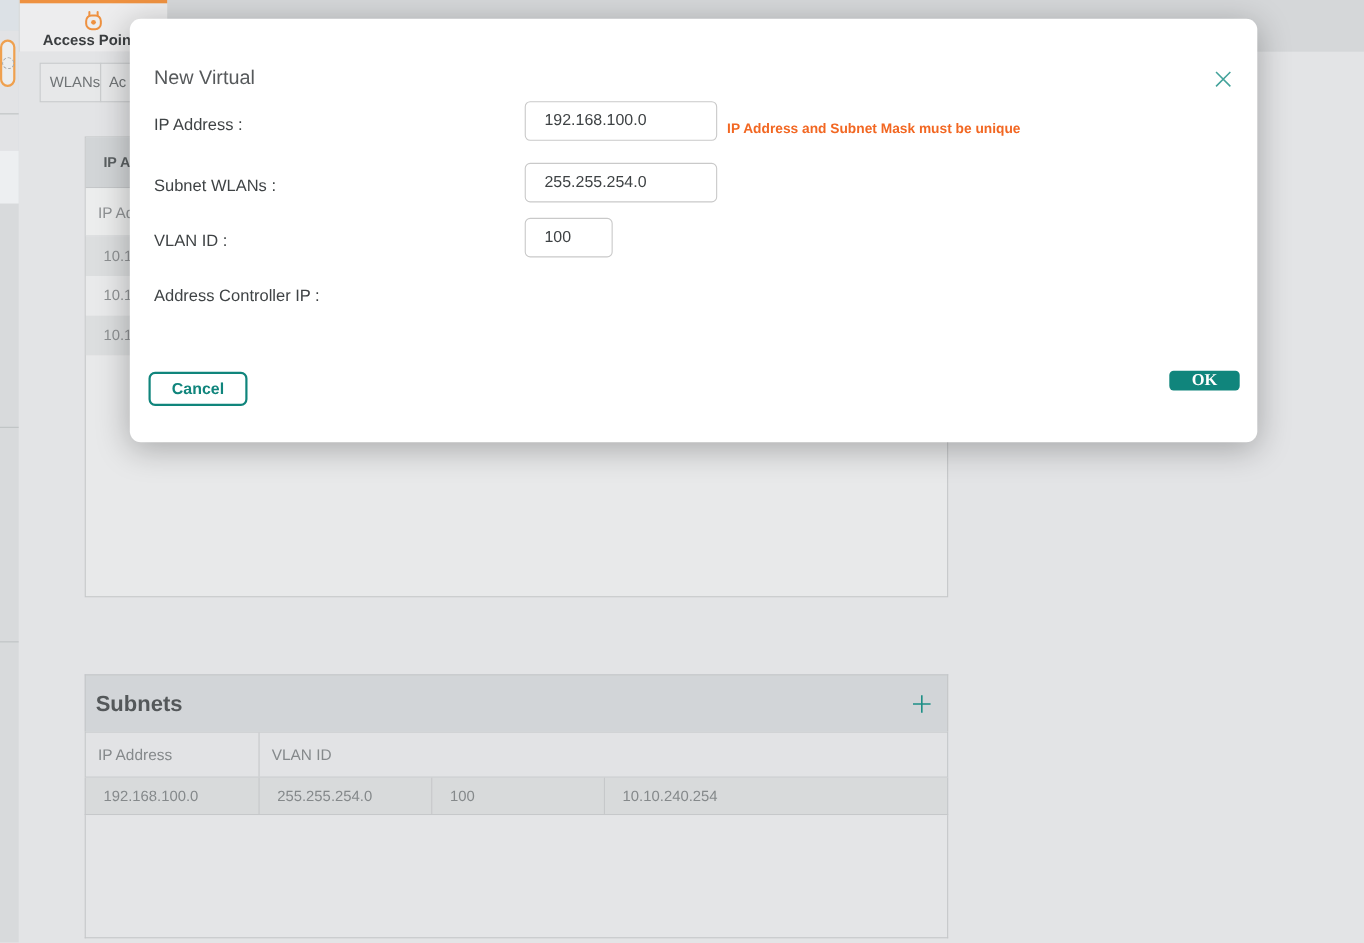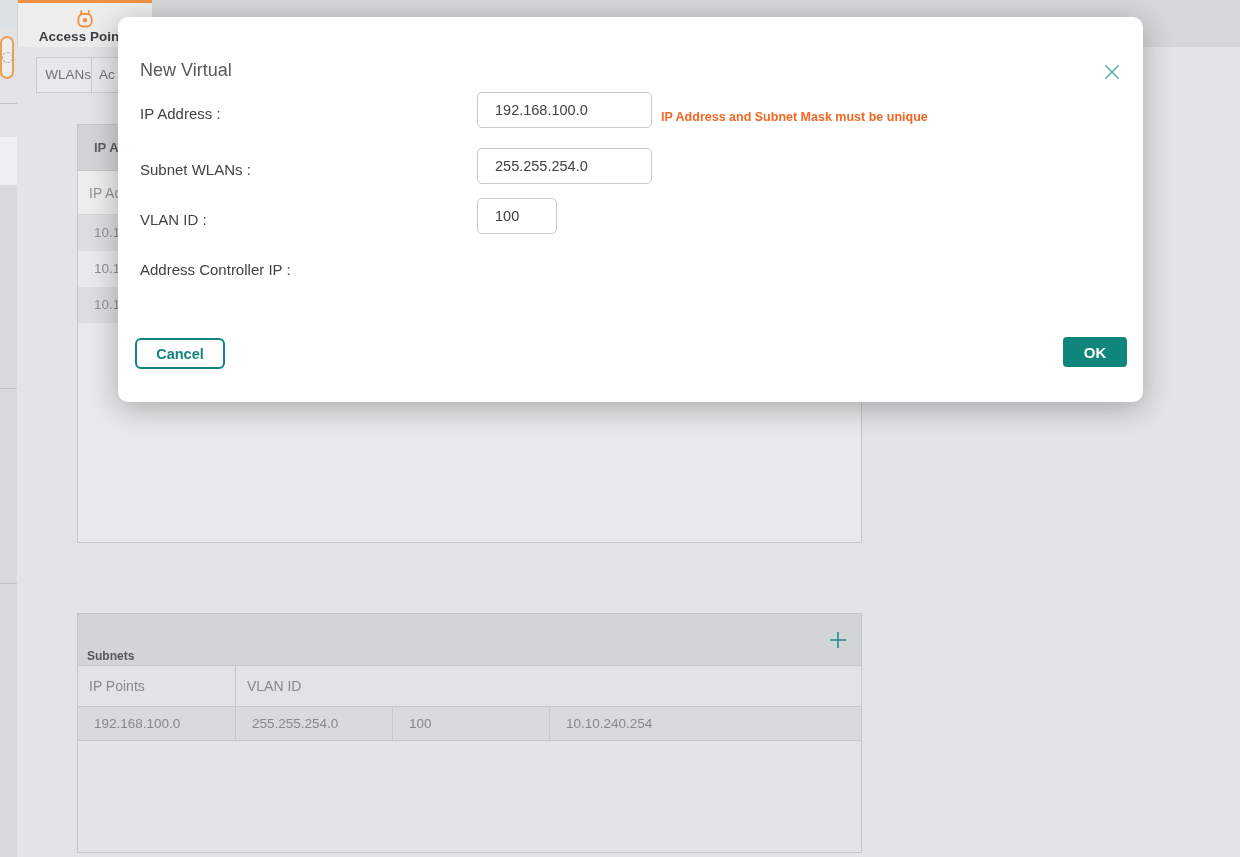--- a/index.html
+++ b/index.html
@@ -36,22 +36,22 @@
     font-size:13px; font-weight:bold; color:#5a5f61; line-height:45px; padding-left:16px; }
   .t1-colhead { height:44px; background:#eceded; border-bottom:1px solid #d5d7d9;
     font-size:14px; color:#8f9294; line-height:44px; padding-left:11px; }
   .t1-row { height:36px; font-size:13.5px; color:#8d9092; line-height:36px; padding-left:16px; }
   .t1-row.odd { background:#dcdedf; }
   .t1-row.even { background:#e9eaeb; }
   
   .subnets { position:absolute; left:77px; top:613px; width:785px; }
   .sub-header { position:relative; height:52px; background:#d2d5d8;
     border:1px solid #c5c7c9; border-bottom:none; }
-  .sub-title { position:absolute; left:9px; top:16px; line-height:52px;
-    font-size:12px; font-weight:bold; color:#54585a; }
+  .sub-title { position:absolute; left:9px; top:0; line-height:52px;
+    font-size:20px; font-weight:bold; color:#54585a; }
   .add-subnet { position:absolute; right:14px; top:17px; width:18px; height:18px; cursor:pointer; }
   .sub-cols { display:flex; height:42px; border:1px solid #c6c8ca; background:#e2e3e5; }
   .sub-col { position:relative; border-right:1px solid #c6c8ca; font-size:14px; color:#85898b;
     line-height:40px; padding-left:11px; white-space:nowrap; overflow:hidden; }
   .sub-col:last-child { border-right:none; }
   .w1 { width:158px; } .w2 { width:157px; } .w3 { width:157px; } .w4 { flex:1; }
   .hamburger { position:absolute; right:11px; top:13px; width:17px; height:14px; cursor:pointer; }
   .sub-row { display:flex; height:34px; background:#d8dadb;
     border-left:1px solid #c6c8ca; border-right:1px solid #c6c8ca; border-bottom:1px solid #c6c8ca; }
   .sub-cell { border-right:1px solid #c6c8ca; font-size:13.5px; color:#85898b;
@@ -66,23 +66,23 @@
   .field-label { position:absolute; left:22px; font-size:15px; color:#3f4345; }
   .field-input { position:absolute; left:359px; height:36px; border:1px solid #c9c9c9;
     border-radius:5px; padding-left:17px; font-family:"Liberation Sans",sans-serif;
     font-size:14.5px; color:#3e4244; background:#fff; outline:none; }
   .w-input { width:175px; } .w-input-sm { width:80px; }
   .error-msg { position:absolute; left:543px; top:93px; font-size:12.5px; font-weight:bold;
     color:#f26722; white-space:nowrap; }
   .btn-cancel { position:absolute; left:17px; top:321px; width:90px; height:31px;
     background:#ffffff; border:2px solid #10857c; border-radius:6px; color:#10857c;
     font-family:"Liberation Sans",sans-serif; font-size:14.5px; font-weight:bold; cursor:pointer; }
-  .btn-ok { position:absolute; left:945px; top:320px; width:64px; height:30px;
+  .btn-ok { position:absolute; left:945px; top:320px; width:64px; height:18px;
     background:#10857c; border:none; border-radius:4px; color:#ffffff;
-    font-family:Liberation Sans, sans-serif; font-size:15px; font-weight:bold; cursor:pointer; }
+    font-family:Liberation Serif, serif; font-size:15px; font-weight:bold; cursor:pointer; }
 </style>
 </head>
 <body>
 
 <div class="screen">
 
   <div class="topbar">
     <div class="active-tab">
       <div class="tab-accent"></div>
       <span class="ap-icon-wrap">
@@ -122,21 +122,21 @@
   <div class="subnets">
     <div class="sub-header">
       <span class="sub-title">Subnets</span>
       <span class="add-subnet">
         <svg width="18" height="18" viewBox="0 0 18 18">
           <path d="M9 1 L9 17 M1 9 L17 9" stroke="#1d8f86" stroke-width="1.5"></path>
         </svg>
       </span>
     </div>
     <div class="sub-cols">
-      <div class="sub-col w1">IP Points</div>
+      <div class="sub-col w1">IP Address</div>
       <div class="sub-col w3">VLAN ID</div>
     </div>
     <div class="sub-row">
       <div class="sub-cell w1">192.168.100.0</div>
       <div class="sub-cell w2">255.255.254.0</div>
       <div class="sub-cell w3">100</div>
       <div class="sub-cell w4">10.10.240.254</div>
     </div>
     <div class="sub-body"></div>
   </div>

